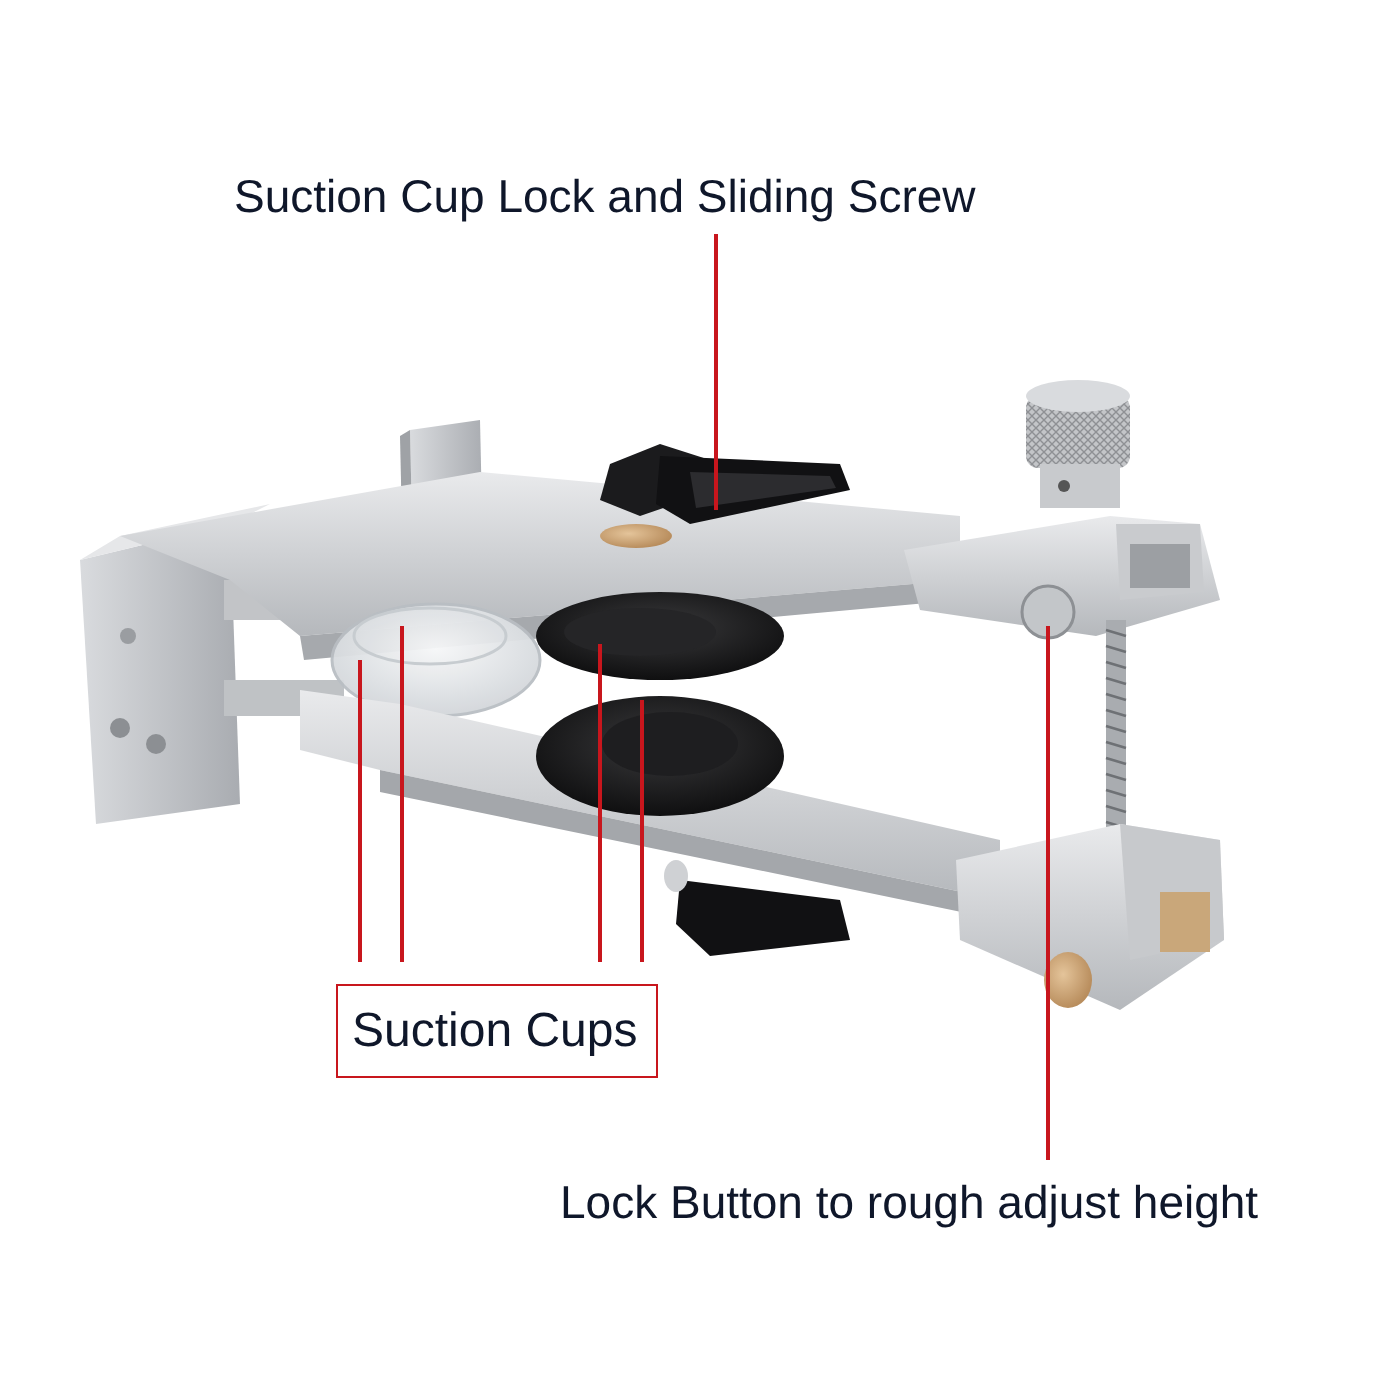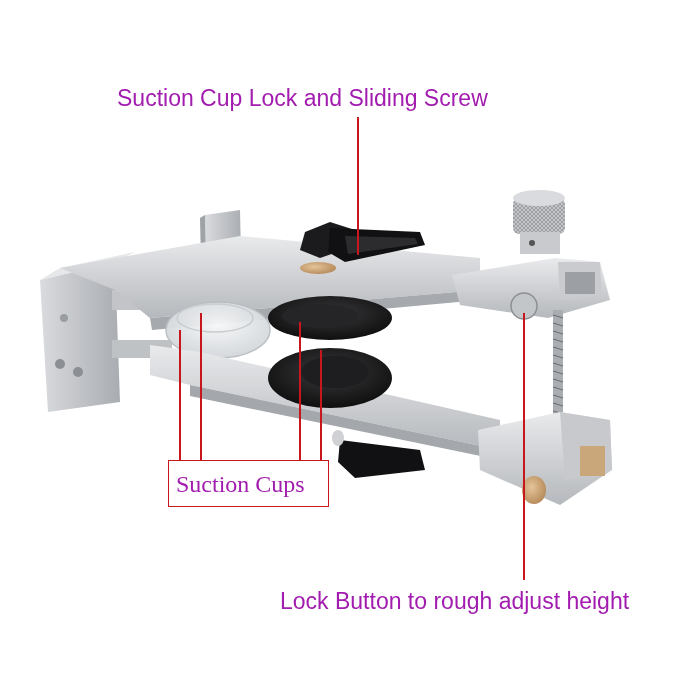--- a/index.html
+++ b/index.html
@@ -1,19 +1,19 @@
 <!DOCTYPE html>
 <html><head>
 <meta charset="utf-8">
 <style>
   html, body { margin: 0; padding: 0; background: #ffffff; }
   body { width: 700px; height: 700px; position: relative; overflow: hidden;
          font-family: "Liberation Sans", sans-serif; }
   .stage { position: absolute; left: 0; top: 0; width: 700px; height: 700px; }
-  .label { position: absolute; color: #a21caf; font-size: 23px; line-height: 1; white-space: nowrap; }
+  .label { position: absolute; color: #0f172a; font-size: 23px; line-height: 1; white-space: nowrap; }
   .box { position: absolute; border: 1.5px solid #c8161d; background: #fff; }
   svg.product { position: absolute; left: 0; top: 0; }
 </style>
 </head>
 <body>
 
 <div class="stage">
 
   <svg class="product" width="700" height="700" viewBox="0 0 700 700">
     <defs>
@@ -124,18 +124,18 @@
       <line x1="524" y1="313" x2="524" y2="580"></line>
       <line x1="180" y1="330" x2="180" y2="481"></line>
       <line x1="201" y1="313" x2="201" y2="481"></line>
       <line x1="300" y1="322" x2="300" y2="481"></line>
       <line x1="321" y1="350" x2="321" y2="481"></line>
     </g>
   </svg>
 
   <div class="label" style="left:117px; top:87px;">Suction Cup Lock and Sliding Screw</div>
 
-  <div class="box" style="left:168px; top:460px; width:159px; height:45px;font-family:Liberation Serif, serif;">
+  <div class="box" style="left:168px; top:492px; width:159px; height:45px;">
     <div class="label" style="left:7px; top:11px; font-size:24px;">Suction Cups</div>
   </div>
 
   <div class="label" style="left:280px; top:590px;">Lock Button to rough adjust height</div>
 </div>
 
 </body></html>

